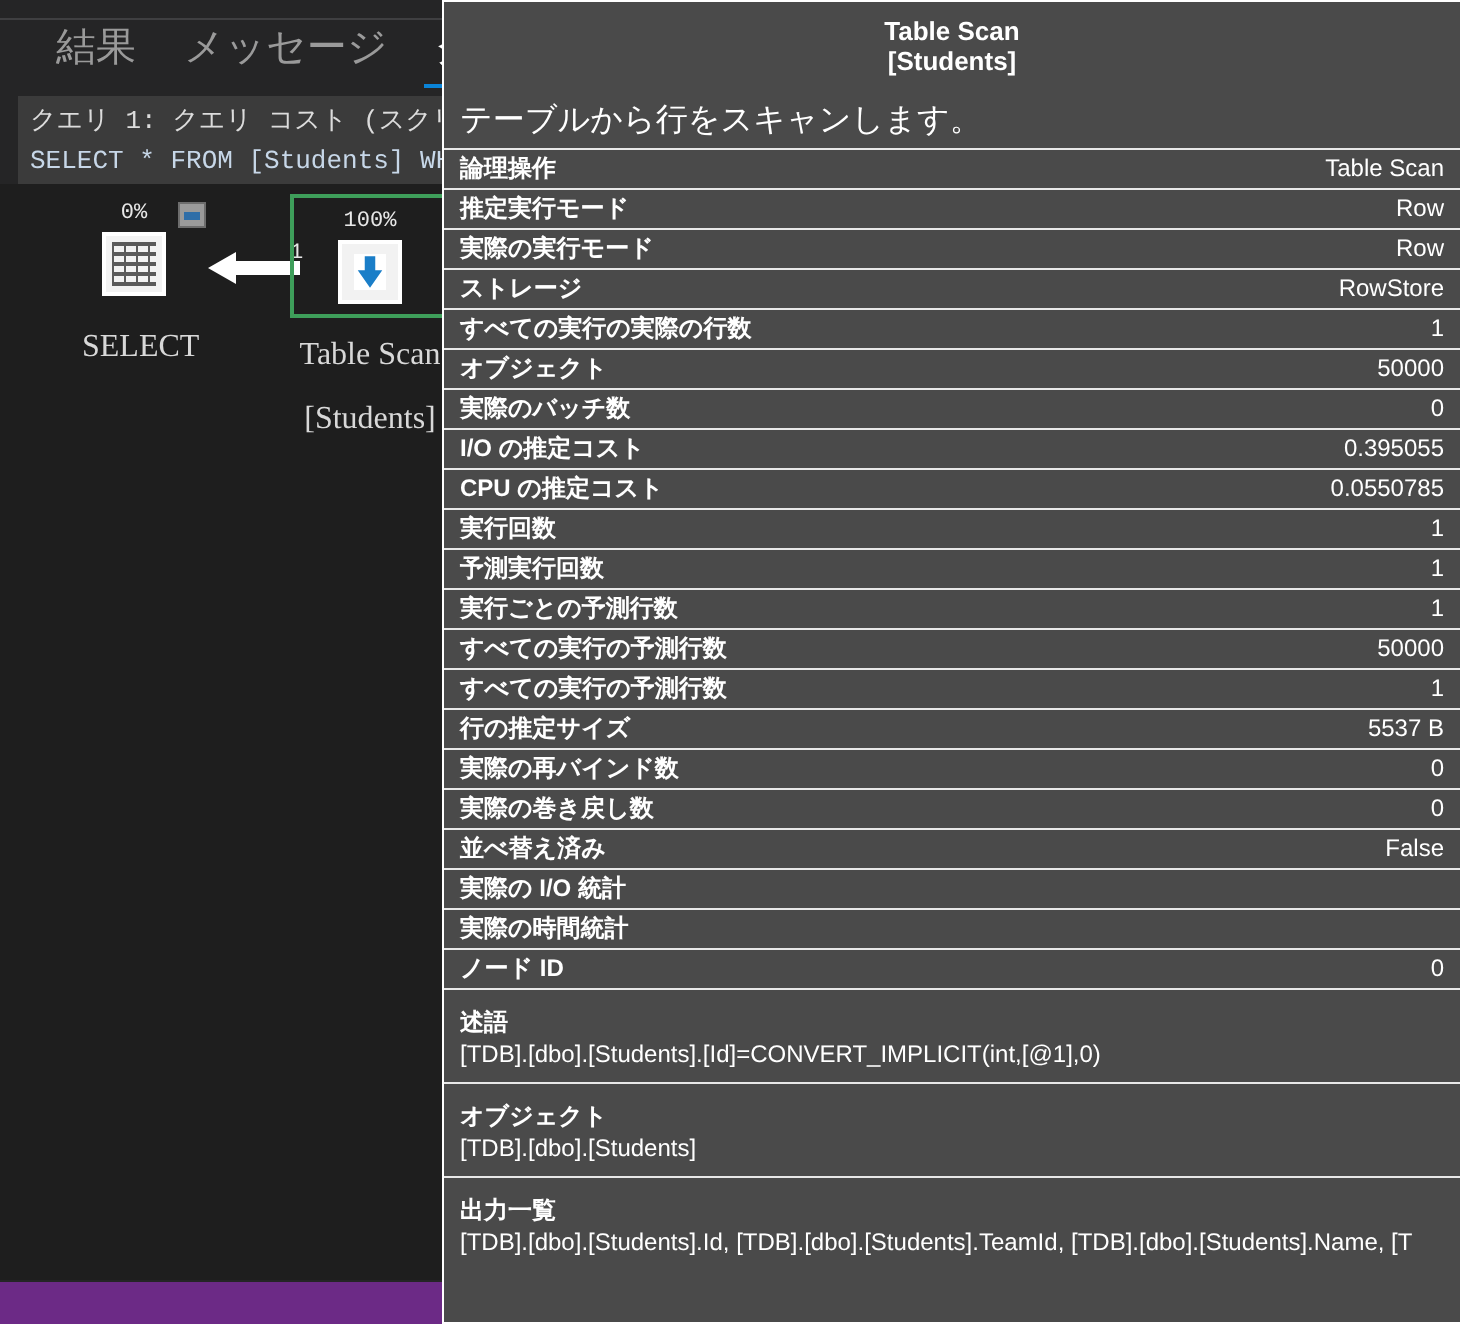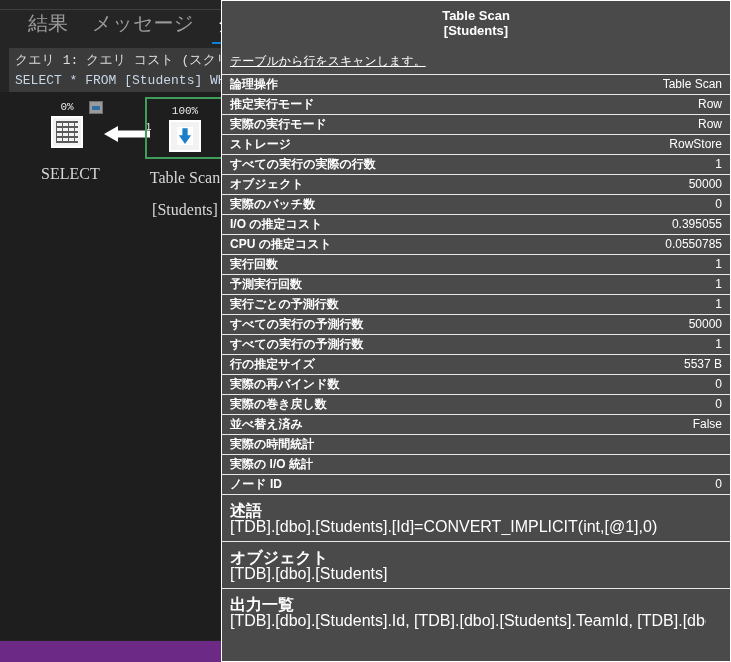--- a/index.html
+++ b/index.html
@@ -197,24 +197,23 @@
   #tt-title {
     text-align: center;
     font-size: 13px;
     font-weight: bold;
     padding-top: 7px;
     line-height: 15px;
     letter-spacing: 0px;
   }
   #tt-title .t2 { display: block; }
   #tt-desc {
-    font-size: 12px;
+    font-size: 16px;
     padding: 16px 8px 6px 8px;
     line-height: 14px;
-    text-decoration: underline;
   }
   .proprow {
     display: flex;
     justify-content: space-between;
     align-items: flex-end;
     font-size: 12px;
     padding: 2px 8px 2px 8px;
     border-top: 1px solid #e8e8e8;
     line-height: 15px;
     box-sizing: border-box;
@@ -224,21 +223,21 @@
     font-weight: bold;
     white-space: nowrap;
   }
   .proprow .v {
     white-space: nowrap;
     text-align: right;
   }
   .section {
     padding: 8px 24px 6px 8px;
     border-top: 1px solid #e8e8e8;
-    font-size: 16px;
+    font-size: 12px;
     line-height: 16px;
   }
   .section .k {
     font-weight: bold;
     display: block;
   }
   .section .v {
     display: block;
     white-space: nowrap;
     overflow: hidden;
@@ -372,25 +371,25 @@
       </div>
       <div class="proprow">
         <span class="k">実際の巻き戻し数</span>
         <span class="v">0</span>
       </div>
       <div class="proprow">
         <span class="k">並べ替え済み</span>
         <span class="v">False</span>
       </div>
       <div class="proprow">
+        <span class="k">実際の I/O 統計</span>
+        <span class="v"></span>
+      </div>
+      <div class="proprow">
         <span class="k">実際の時間統計</span>
-        <span class="v"></span>
-      </div>
-      <div class="proprow">
-        <span class="k">実際の I/O 統計</span>
         <span class="v"></span>
       </div>
       <div class="proprow">
         <span class="k">ノード ID</span>
         <span class="v">0</span>
       </div>
     </div>
   <div id="tt-sections">
       <div class="section first">
         <span class="k">述語</span>

